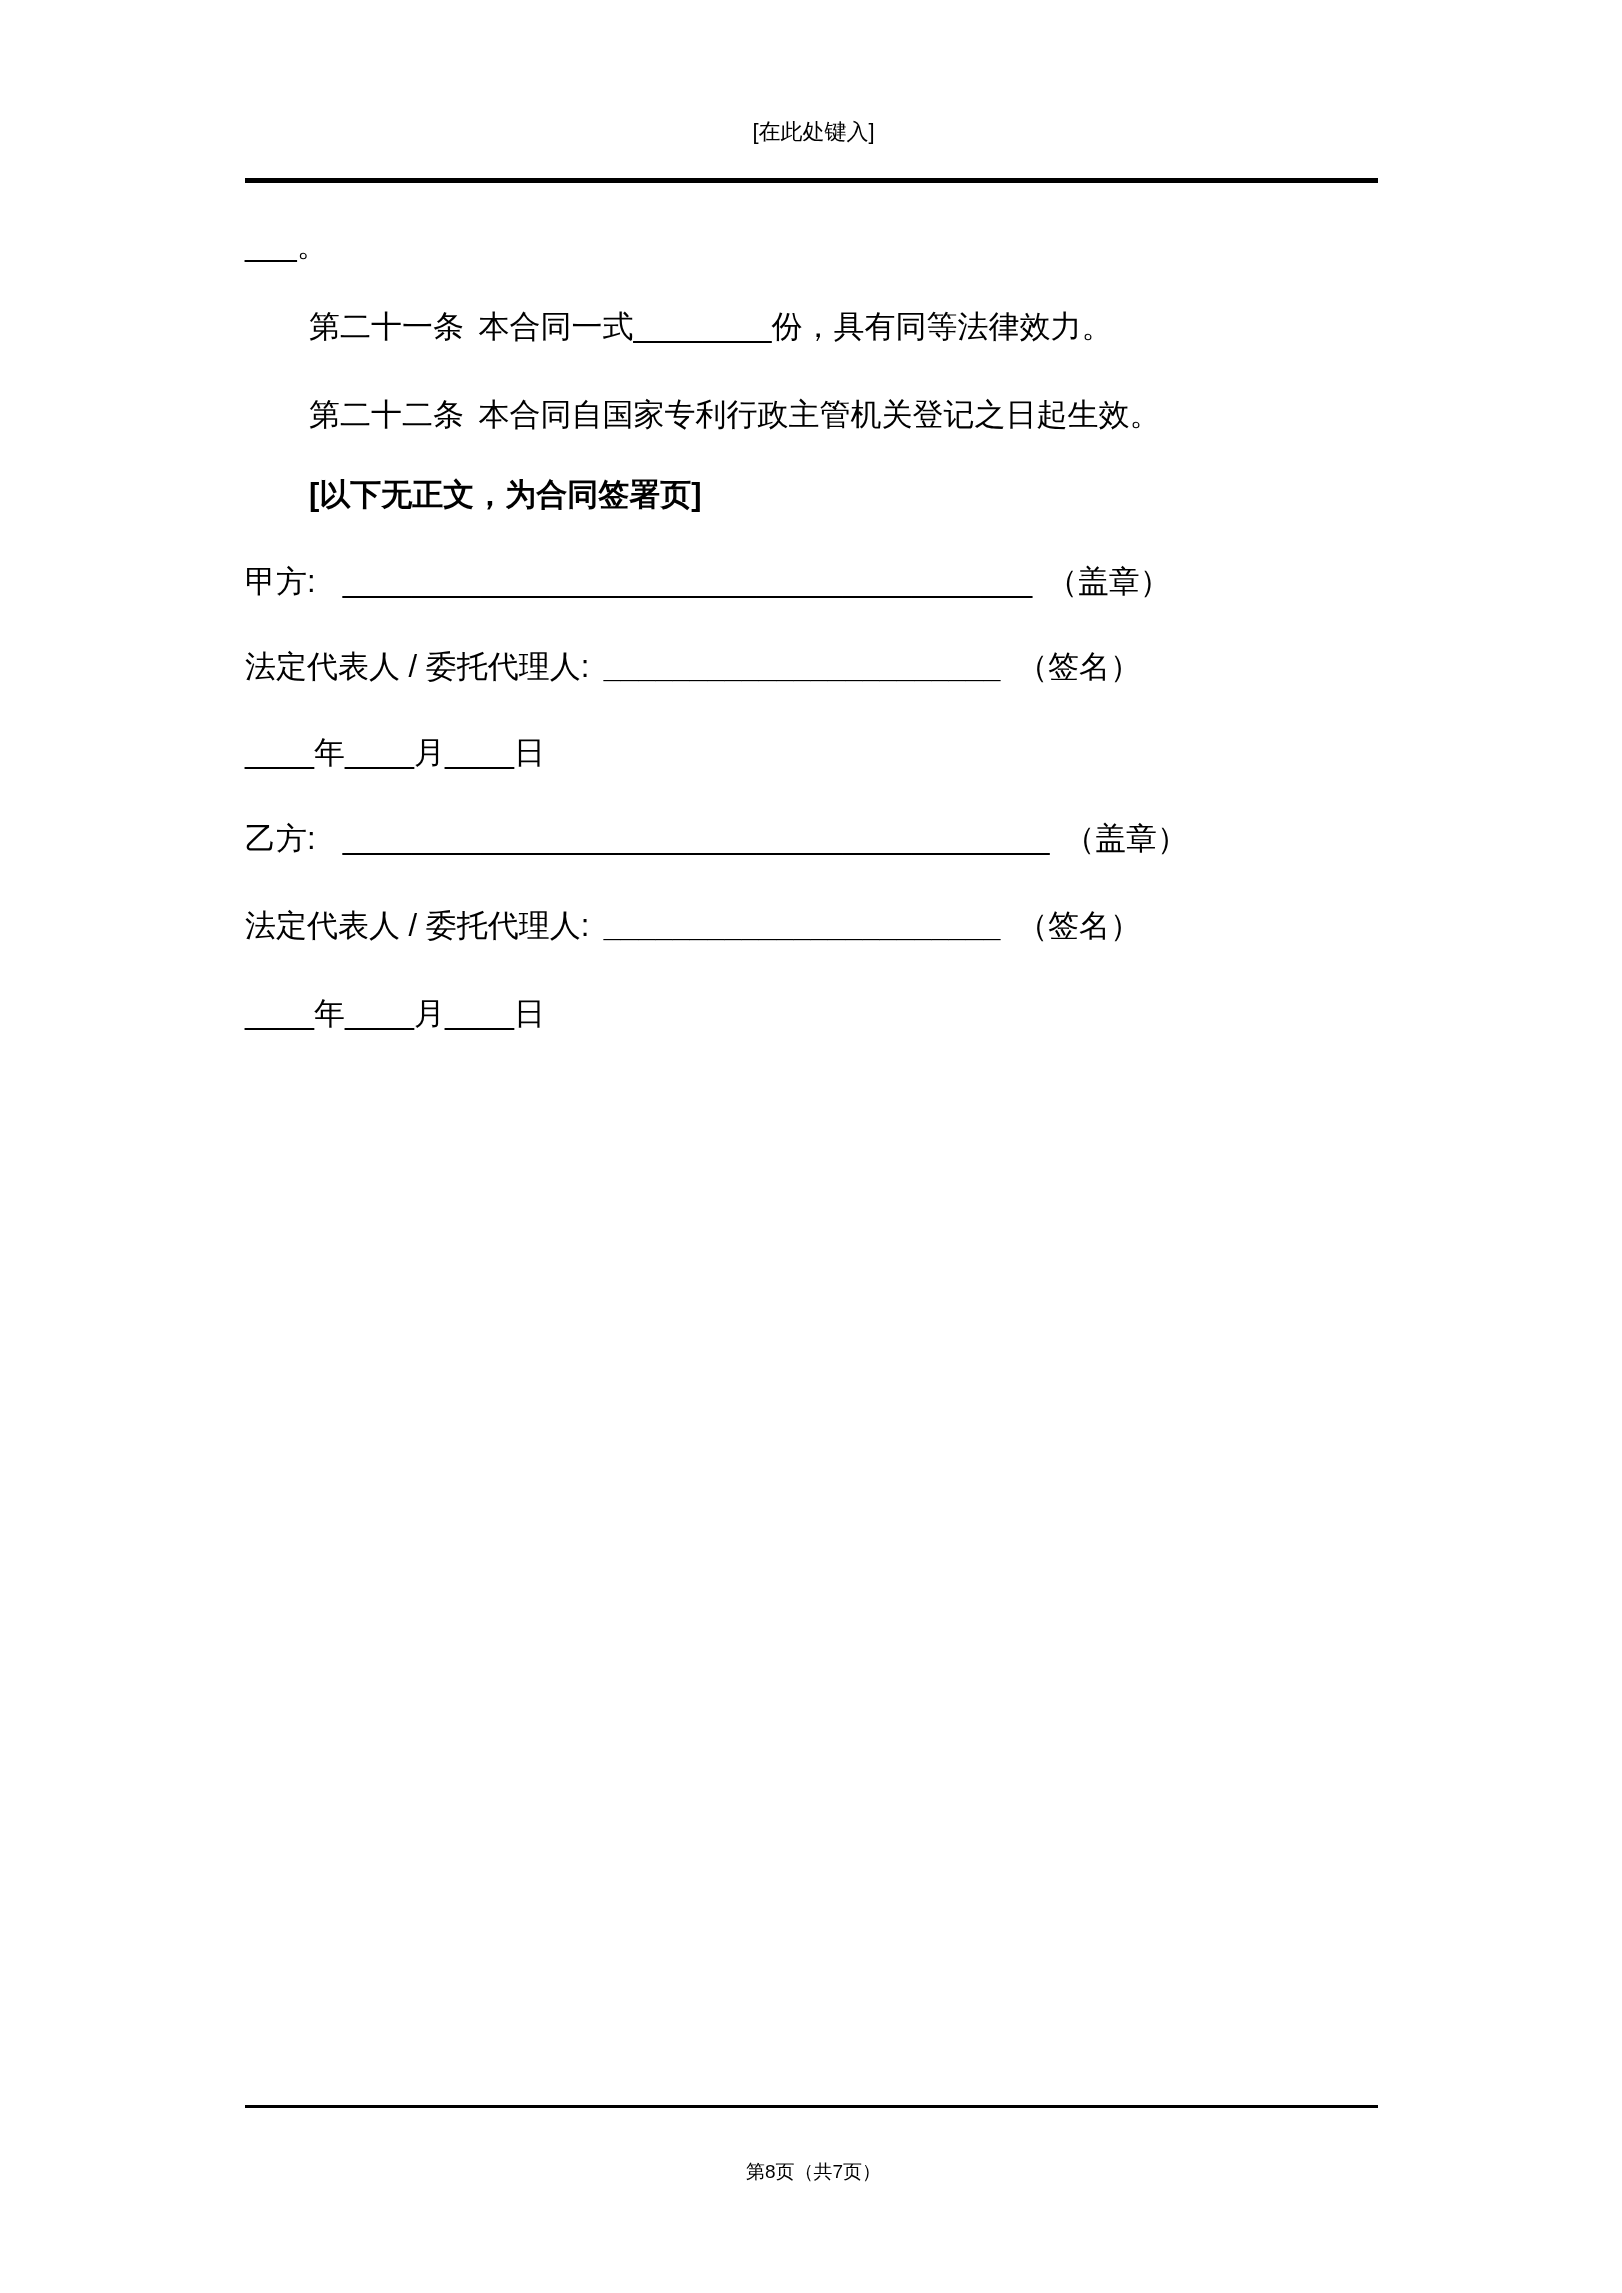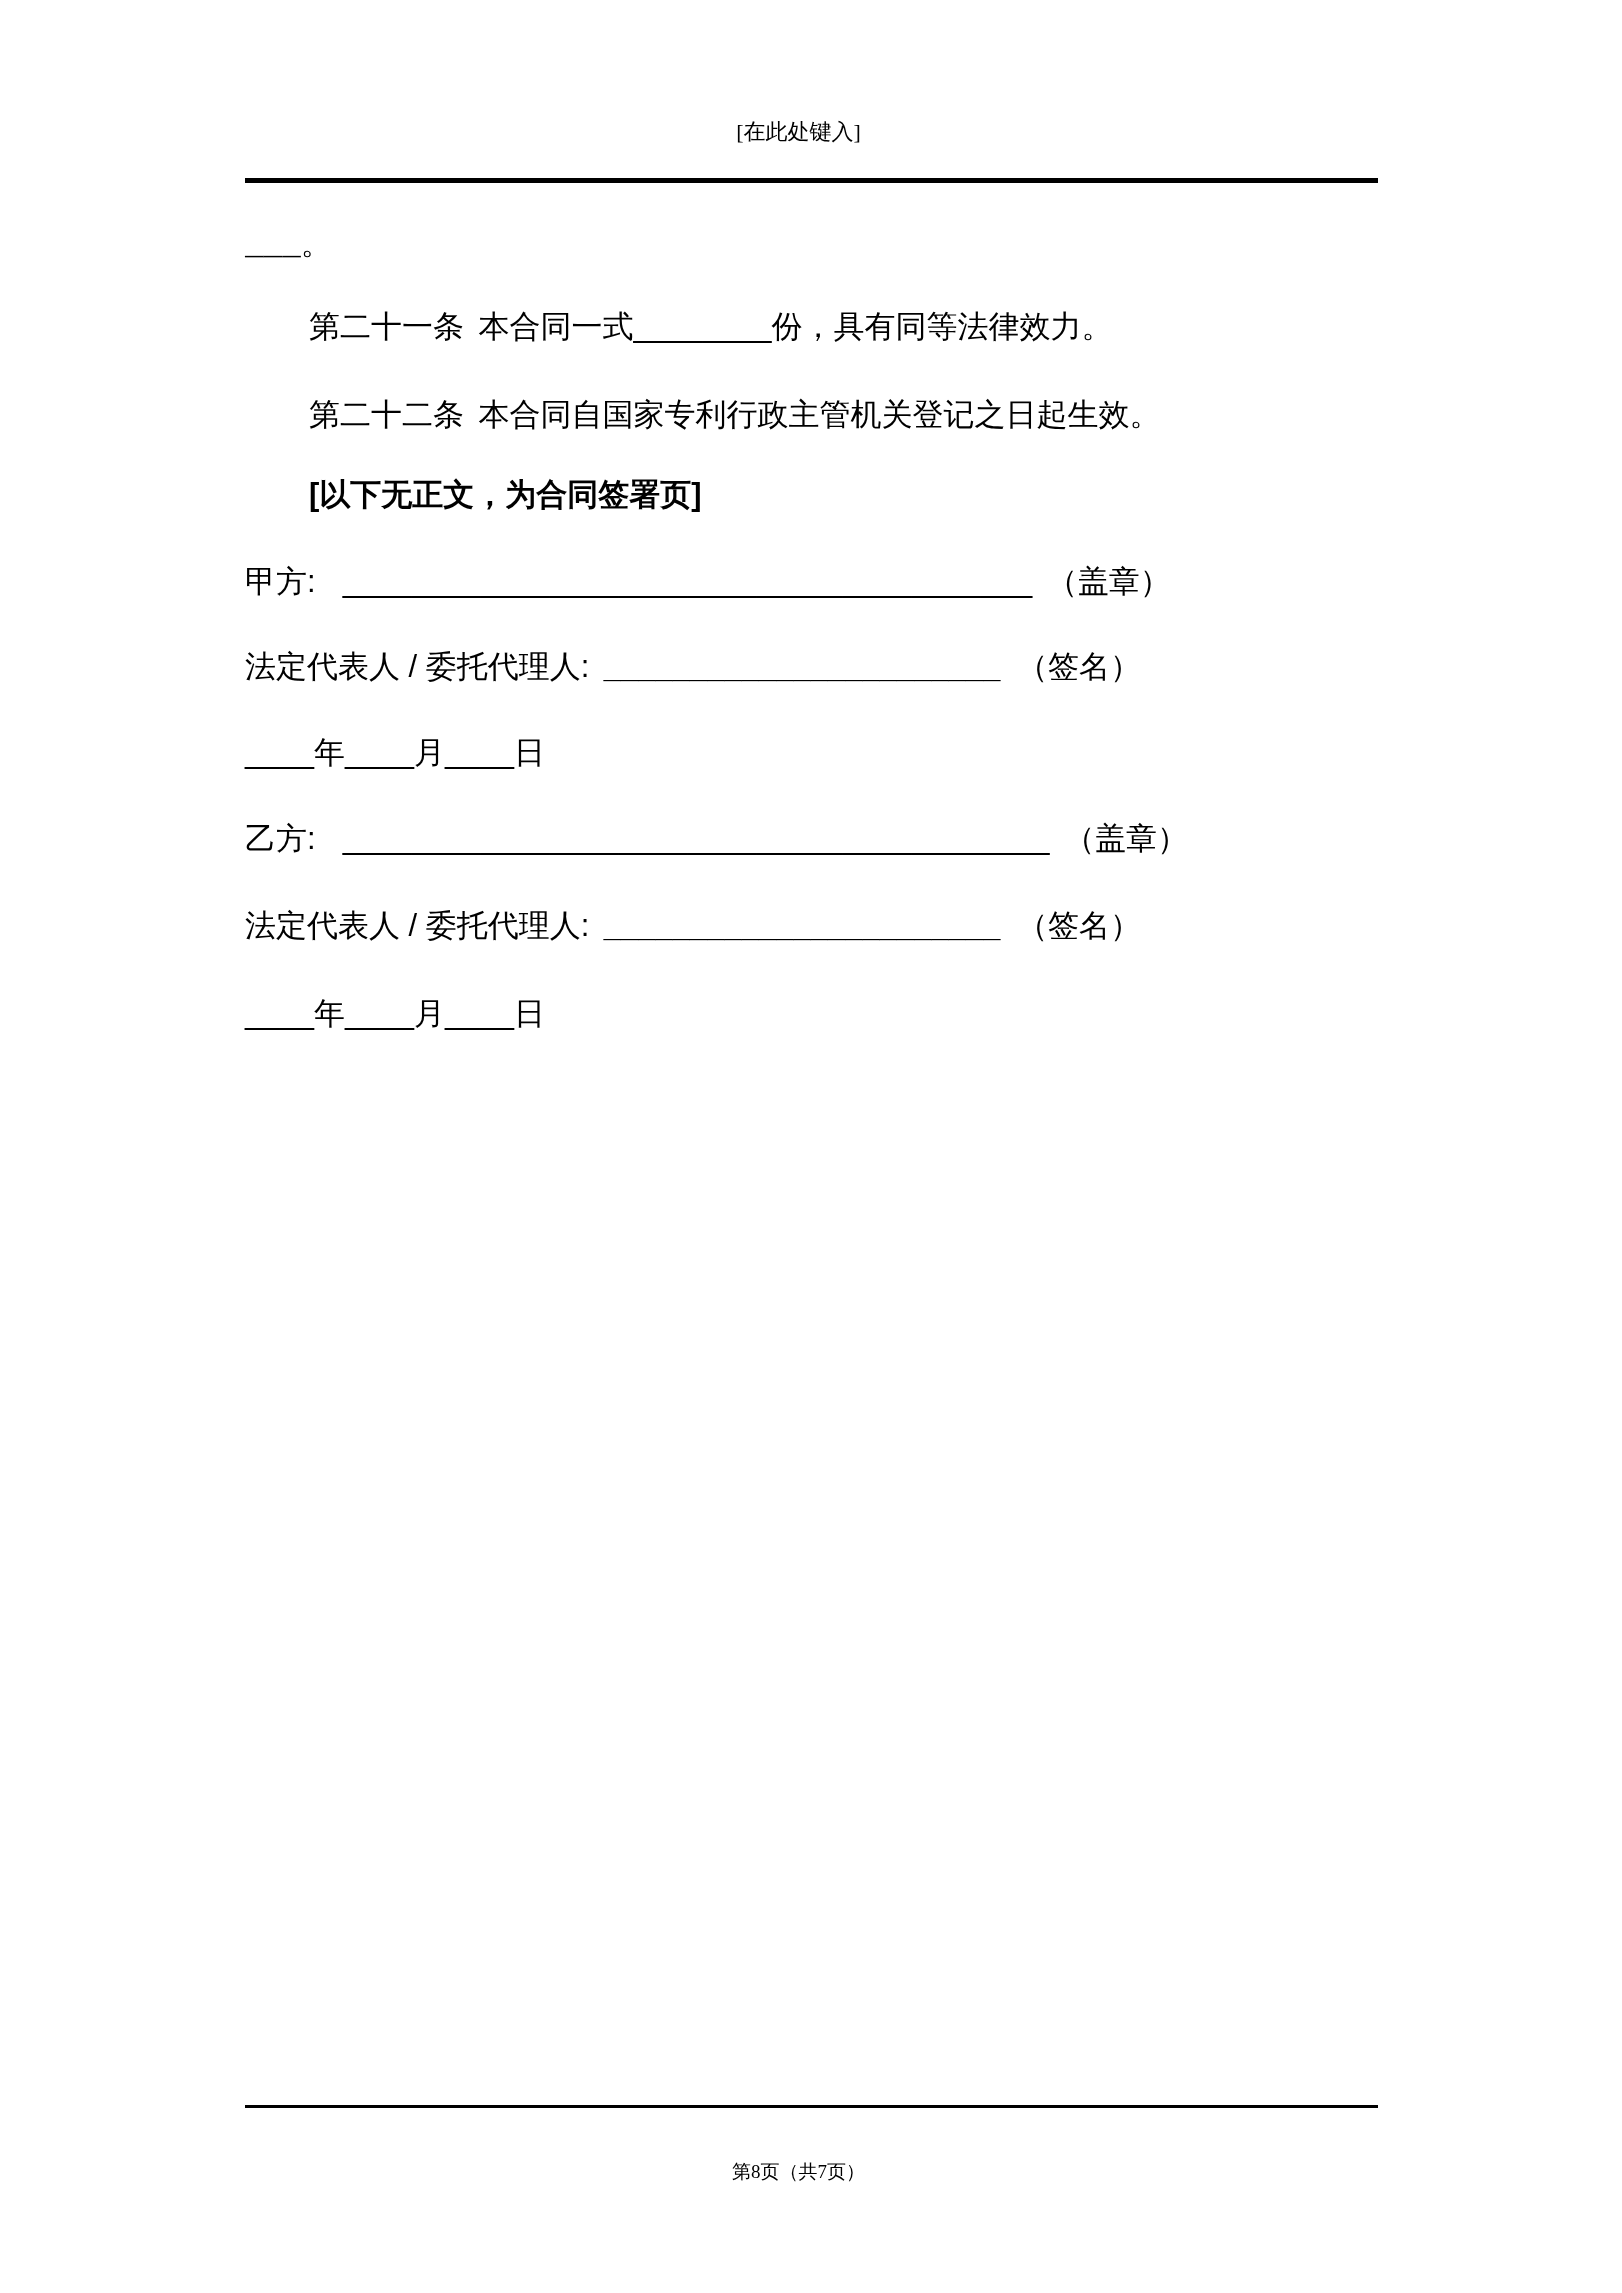--- a/index.html
+++ b/index.html
@@ -12,24 +12,24 @@
     width: 1623px;
     height: 2294px;
     background: #ffffff;
     color: #000000;
     font-family: "Liberation Sans", sans-serif;
     overflow: hidden;
   }
   
   .hf-text {
     position: absolute;
-    left: 232px;
+    left: 247px;
     width: 1133px;
     text-align: center;
-    font-family: Liberation Serif, serif;
+    font-family: Liberation Sans, sans-serif;
     white-space: nowrap;
   }
   .header-text { top: 120px; font-size: 22px; line-height: 23.6px; }
   .footer-text { top: 2127px; font-size: 19px; line-height: 23.6px; margin-top: 33px; }
   .rule {
     position: absolute;
     left: 245px;
     width: 1133px;
     background: #000000;
   }
@@ -42,21 +42,21 @@
     left: 245px;
     font-size: 31px;
     line-height: 35px;
     white-space: nowrap;
     letter-spacing: 0;
   }
   .indent { padding-left: 64px; }
   .lead { margin-right: 14.5px; }
   .party-row .blank-long { margin-left: 27px; margin-right: 14.5px; margin-top: 44px; }
   .rep-row .blank-long { margin-left: 16.4px; margin-right: 14.5px; font-style: italic; }
-  .l-cont   { top: 228px; font-family: Liberation Mono, monospace; }
+  .l-cont   { top: 228px; }
   .l-c21    { top: 309px; }
   .l-c22    { top: 397px; text-align: right; }
   .l-note   { top: 477px; font-weight: bold; }
   .l-party-a{ top: 564px; }
   .l-rep-a  { top: 649px; }
   .l-date-a { top: 735px; }
   .l-party-b{ top: 821px; }
   .l-rep-b  { top: 908px; }
   .l-date-b { top: 996px; }
 </style>

